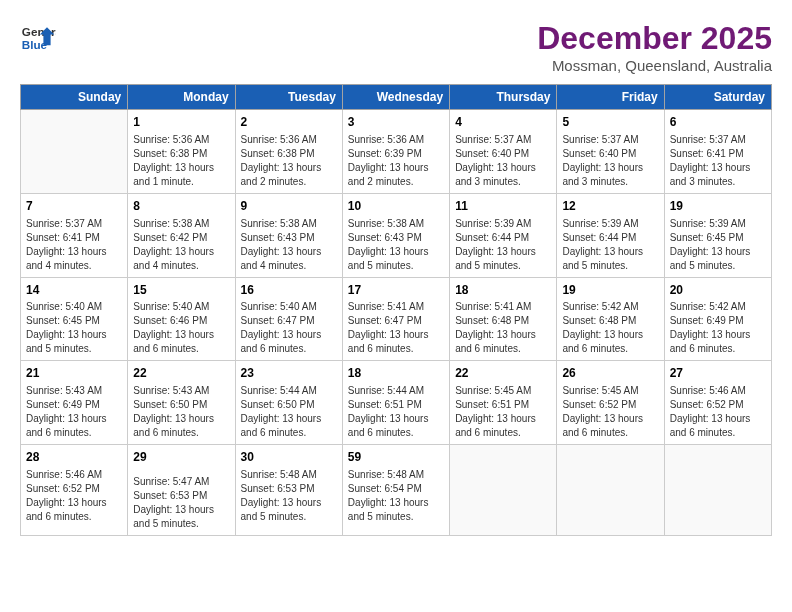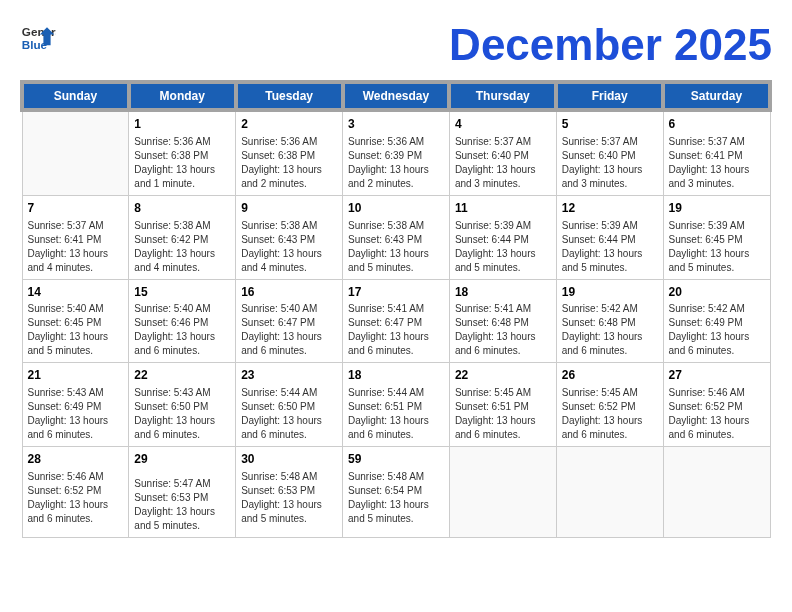--- a/index.html
+++ b/index.html
@@ -22,40 +22,40 @@
     }
     .logo-icon {
       width: 36px;
       height: 36px;
       margin-right: 4px;
     }
     .title-area {
       text-align: right;
     }
     .month-title {
-      font-size: 44px;
+      font-size: 32px;
       font-weight: bold;
-      color: #1d4ed8;
+      color: #701a75;
     }
     .location-title {
       font-size: 15px;
       color: #555;
     }
     .calendar {
       width: 100%;
       border-collapse: collapse;
       font-size: 10.5px;
     }
     .calendar th {
       background-color: #1a5fb4;
       color: #fff;
-      text-align: center;
+      text-align: right;
       padding: 5px 6px;
       font-size: 12px;
-      border: 4px solid #a3a3a3;
+      border: 1px solid #a3a3a3;
     }
     .calendar td {
       vertical-align: top;
       border: 1px solid #ccc;
       padding: 4px 5px;
       width: 14.28%;
       min-height: 80px;
       line-height: 1.4;
     }
     .day-num {
@@ -79,20 +79,21 @@
 <div class="header-area">
   <div class="logo">
     <svg class="logo-icon" viewBox="0 0 40 40">
       <text x="2" y="18" font-size="13" font-weight="bold" fill="#333">General</text>
       <text x="2" y="32" font-size="13" font-weight="bold" fill="#1a5fb4">Blue</text>
       <polygon points="30,8 38,16 34,16 34,28 26,28 26,16 22,16" fill="#1a5fb4"></polygon>
     </svg>
   </div>
   <div class="title-area">
     <div class="month-title">December 2025</div>
+    <div class="location-title">Mossman, Queensland, Australia</div>
   </div>
 </div>
 
 <table class="calendar">
   <thead>
     <tr>
     <th>Sunday</th>
         <th>Monday</th>
         <th>Tuesday</th>
         <th>Wednesday</th>

